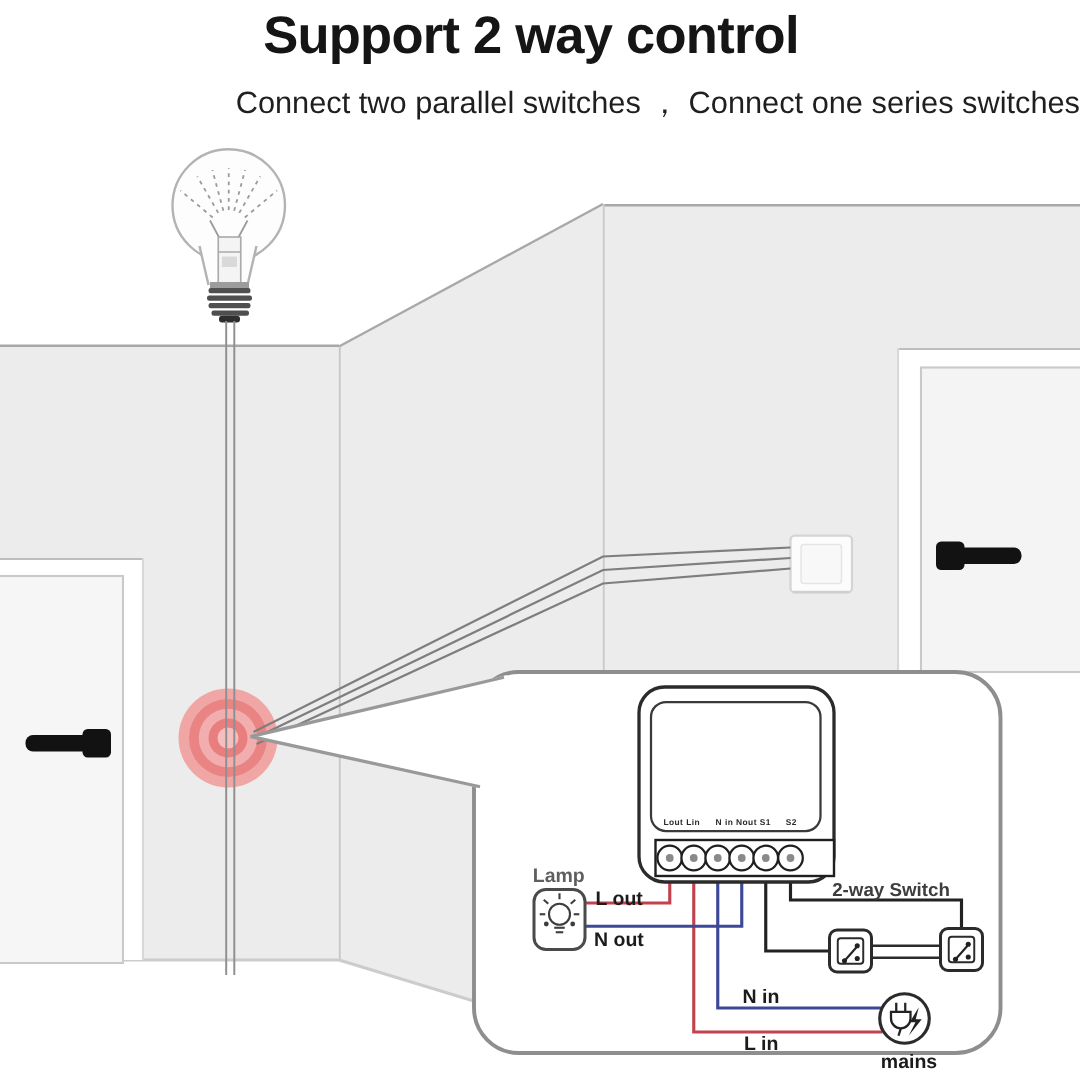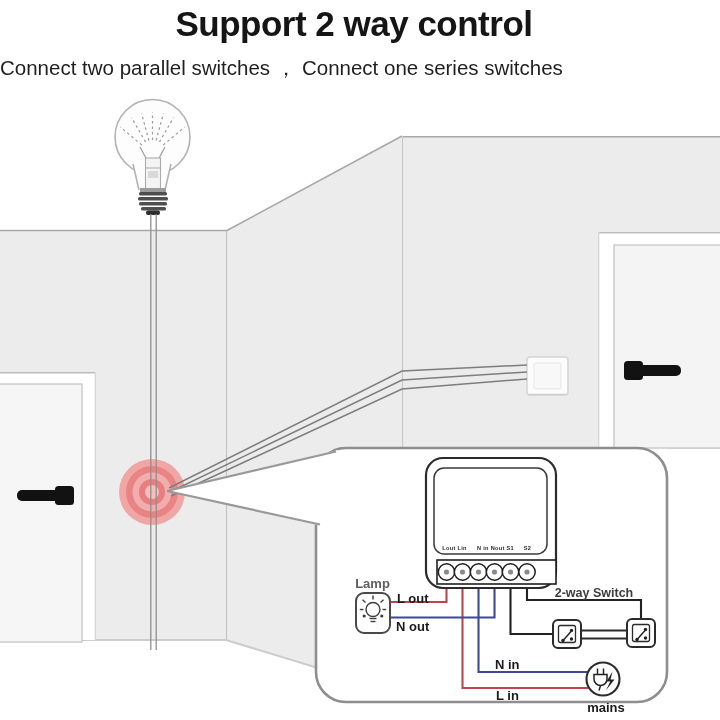--- a/index.html
+++ b/index.html
@@ -1,20 +1,20 @@
 <!DOCTYPE html>
 <html><head>
 <meta charset="utf-8">
 <style>
   html,body{margin:0;padding:0;background:#fff;}
   .stage{position:relative;width:720px;height:720px;background:#ffffff;overflow:hidden;
          font-family:"Liberation Sans",sans-serif;}
   .title{position:absolute;top:4px;left:0;width:708px;text-align:center;
          font-size:35px;font-weight:800;letter-spacing:-0.5px;color:#151515;}
-  .subtitle{position:absolute;top:54px;left:0;width:720px;text-align:left;
+  .subtitle{position:absolute;top:54px;left:0;width:720px;text-align:right;
          font-size:20.5px;font-weight:400;color:#1f1f1f;}
   svg{position:absolute;left:0;top:0;}
   .lbl-bold{font-family:"Liberation Sans",sans-serif;font-size:13px;font-weight:700;fill:#1b1b1b;}
   .lbl-lamp{font-family:"Liberation Sans",sans-serif;font-size:13px;font-weight:600;fill:#5f5f5f;}
   .lbl-sw{font-family:"Liberation Sans",sans-serif;font-size:12.5px;font-weight:600;fill:#3d3d3d;}
   .lbl-term{font-family:"Liberation Sans",sans-serif;font-size:5.6px;font-weight:700;fill:#2a2a2a;letter-spacing:0.3px;}
 </style>
 </head>
 <body>
 

